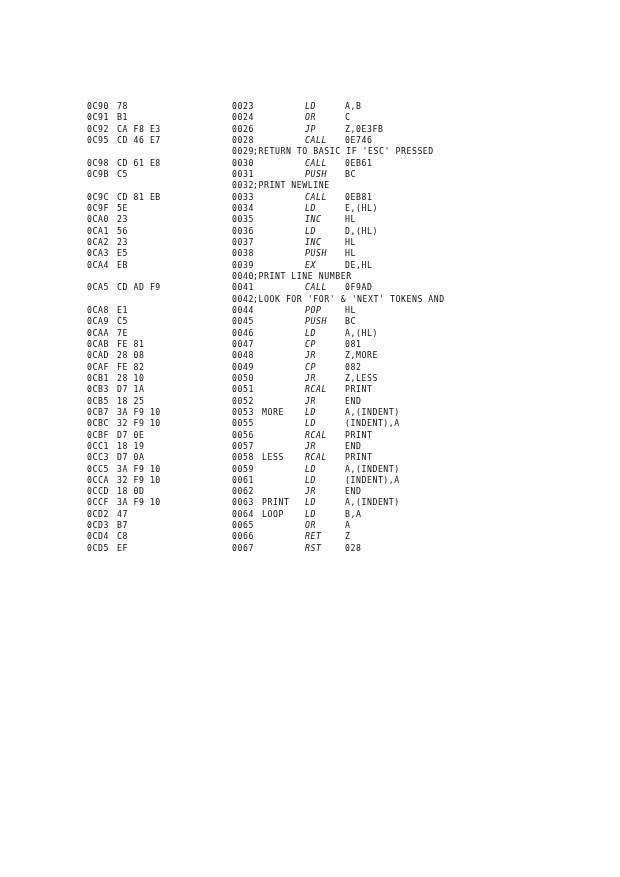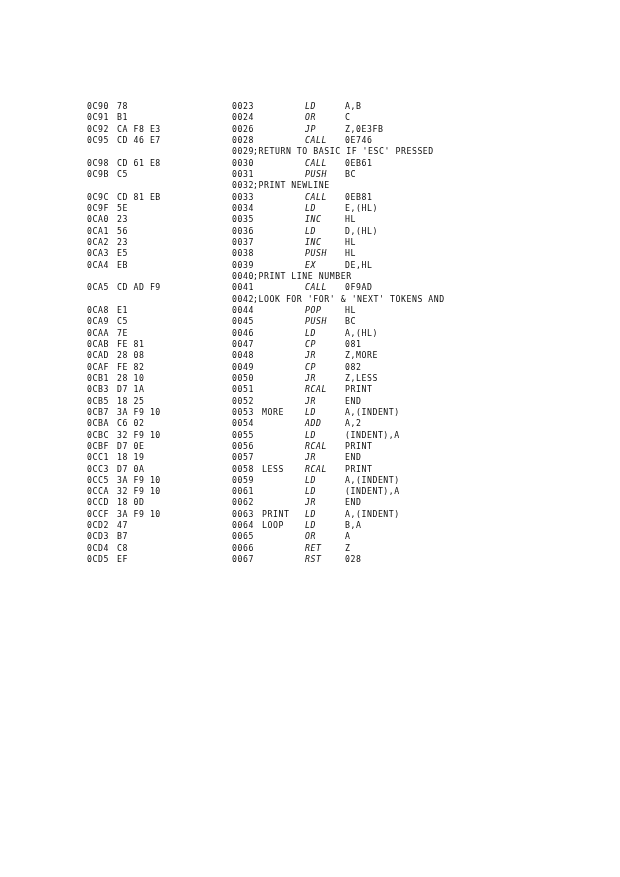--- a/index.html
+++ b/index.html
@@ -83,21 +83,20 @@
       <div class="code-row"><span class="col c-addr">0CA8</span><span class="col c-bytes">E1</span><span class="col c-num">0044</span><span class="col c-label"></span><span class="col c-mnem">POP</span><span class="col c-oper">HL</span></div>
       <div class="code-row"><span class="col c-addr">0CA9</span><span class="col c-bytes">C5</span><span class="col c-num">0045</span><span class="col c-label"></span><span class="col c-mnem">PUSH</span><span class="col c-oper">BC</span></div>
       <div class="code-row"><span class="col c-addr">0CAA</span><span class="col c-bytes">7E</span><span class="col c-num">0046</span><span class="col c-label"></span><span class="col c-mnem">LD</span><span class="col c-oper">A,(HL)</span></div>
       <div class="code-row"><span class="col c-addr">0CAB</span><span class="col c-bytes">FE 81</span><span class="col c-num">0047</span><span class="col c-label"></span><span class="col c-mnem">CP</span><span class="col c-oper">081</span></div>
       <div class="code-row"><span class="col c-addr">0CAD</span><span class="col c-bytes">28 08</span><span class="col c-num">0048</span><span class="col c-label"></span><span class="col c-mnem">JR</span><span class="col c-oper">Z,MORE</span></div>
       <div class="code-row"><span class="col c-addr">0CAF</span><span class="col c-bytes">FE 82</span><span class="col c-num">0049</span><span class="col c-label"></span><span class="col c-mnem">CP</span><span class="col c-oper">082</span></div>
       <div class="code-row"><span class="col c-addr">0CB1</span><span class="col c-bytes">28 10</span><span class="col c-num">0050</span><span class="col c-label"></span><span class="col c-mnem">JR</span><span class="col c-oper">Z,LESS</span></div>
       <div class="code-row"><span class="col c-addr">0CB3</span><span class="col c-bytes">D7 1A</span><span class="col c-num">0051</span><span class="col c-label"></span><span class="col c-mnem">RCAL</span><span class="col c-oper">PRINT</span></div>
       <div class="code-row"><span class="col c-addr">0CB5</span><span class="col c-bytes">18 25</span><span class="col c-num">0052</span><span class="col c-label"></span><span class="col c-mnem">JR</span><span class="col c-oper">END</span></div>
       <div class="code-row"><span class="col c-addr">0CB7</span><span class="col c-bytes">3A F9 10</span><span class="col c-num">0053</span><span class="col c-label">MORE</span><span class="col c-mnem">LD</span><span class="col c-oper">A,(INDENT)</span></div>
-      <div class="code-row"><span class="col c-addr">0CBA</span><span class="col c-bytes">C6 02</span><span class="col c-num">0054</span><span class="col c-label"></span><span class="col c-mnem">ADD</span><span class="col c-oper">A,2</span></div>
       <div class="code-row"><span class="col c-addr">0CBC</span><span class="col c-bytes">32 F9 10</span><span class="col c-num">0055</span><span class="col c-label"></span><span class="col c-mnem">LD</span><span class="col c-oper">(INDENT),A</span></div>
       <div class="code-row"><span class="col c-addr">0CBF</span><span class="col c-bytes">D7 0E</span><span class="col c-num">0056</span><span class="col c-label"></span><span class="col c-mnem">RCAL</span><span class="col c-oper">PRINT</span></div>
       <div class="code-row"><span class="col c-addr">0CC1</span><span class="col c-bytes">18 19</span><span class="col c-num">0057</span><span class="col c-label"></span><span class="col c-mnem">JR</span><span class="col c-oper">END</span></div>
       <div class="code-row"><span class="col c-addr">0CC3</span><span class="col c-bytes">D7 0A</span><span class="col c-num">0058</span><span class="col c-label">LESS</span><span class="col c-mnem">RCAL</span><span class="col c-oper">PRINT</span></div>
       <div class="code-row"><span class="col c-addr">0CC5</span><span class="col c-bytes">3A F9 10</span><span class="col c-num">0059</span><span class="col c-label"></span><span class="col c-mnem">LD</span><span class="col c-oper">A,(INDENT)</span></div>
       <div class="code-row"><span class="col c-addr">0CCA</span><span class="col c-bytes">32 F9 10</span><span class="col c-num">0061</span><span class="col c-label"></span><span class="col c-mnem">LD</span><span class="col c-oper">(INDENT),A</span></div>
       <div class="code-row"><span class="col c-addr">0CCD</span><span class="col c-bytes">18 0D</span><span class="col c-num">0062</span><span class="col c-label"></span><span class="col c-mnem">JR</span><span class="col c-oper">END</span></div>
       <div class="code-row"><span class="col c-addr">0CCF</span><span class="col c-bytes">3A F9 10</span><span class="col c-num">0063</span><span class="col c-label">PRINT</span><span class="col c-mnem">LD</span><span class="col c-oper">A,(INDENT)</span></div>
       <div class="code-row"><span class="col c-addr">0CD2</span><span class="col c-bytes">47</span><span class="col c-num">0064</span><span class="col c-label">LOOP</span><span class="col c-mnem">LD</span><span class="col c-oper">B,A</span></div>
       <div class="code-row"><span class="col c-addr">0CD3</span><span class="col c-bytes">B7</span><span class="col c-num">0065</span><span class="col c-label"></span><span class="col c-mnem">OR</span><span class="col c-oper">A</span></div>

